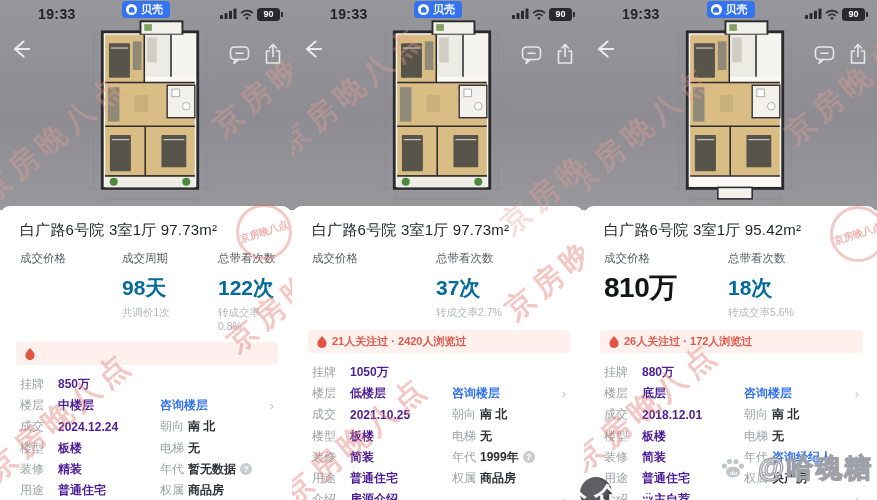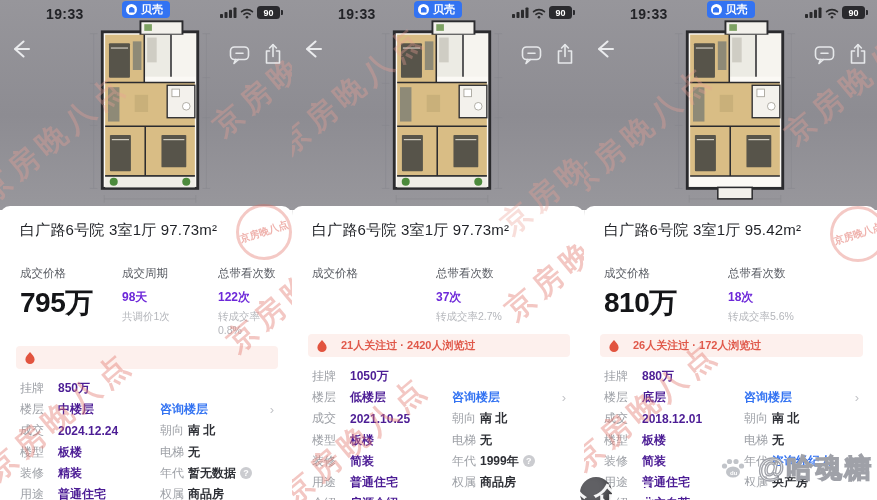--- a/index.html
+++ b/index.html
@@ -5,21 +5,21 @@
   *{margin:0;padding:0;box-sizing:border-box}
   html,body{width:877px;height:500px;overflow:hidden}
   body{font-family:"Liberation Sans","DejaVu Sans",sans-serif;background:#fff;position:relative}
   .panels{display:flex;width:877px;height:500px}
   .panel{position:relative;height:500px;overflow:hidden;flex:none;width:292px}
   .panel.p3{width:293px}
   .panel+.panel{box-shadow:inset 1px 0 0 rgba(0,0,0,.08)}
   
   .photo{position:absolute;left:0;top:0;right:0;height:210px;
          background:linear-gradient(180deg,#97969b 0%,#8d8c92 55%,#98979c 100%)}
-  .statusbar{position:absolute;top:6px;left:16px;right:0;display:flex;align-items:flex-start;
+  .statusbar{position:absolute;top:6px;left:8px;right:0;display:flex;align-items:center;
              justify-content:space-between;padding:0 12px 0 30px;z-index:4}
   .time{font-size:14px;font-weight:700;color:#222327;letter-spacing:.4px}
   .sb-right{display:flex;align-items:center;gap:2px}
   .battery{min-width:23px;height:13px;background:#2a2a2e;border-radius:3.5px;color:#fff;
            font-size:9px;font-weight:700;display:flex;align-items:center;justify-content:center;
            padding:0 3px;position:relative}
   .battery:after{content:"";position:absolute;right:-3px;top:4px;width:2px;height:5px;
                  background:#2a2a2e;border-radius:0 1px 1px 0}
   .app-pill{position:absolute;top:1px;left:50%;transform:translateX(-50%);background:#3373f2;
             border-radius:4px;height:17px;display:flex;align-items:center;gap:4px;
@@ -30,30 +30,30 @@
   .nav-icon{position:absolute;z-index:4;cursor:pointer;opacity:.92}
   .back{left:10px;top:38px}
   .chat{right:42px;top:45px}
   .share{right:9px;top:43px}
   .plan{position:absolute;top:18px;left:50%;transform:translateX(calc(-50% + 4px));
         width:126px;height:188px;cursor:pointer}
   
   .card{position:absolute;top:206px;left:0;right:0;bottom:0;background:#fff;
         border-radius:10px 10px 0 0;padding:15px 14px 0 20px;z-index:2}
   .title{font-size:15px;font-weight:400;color:#1f2126;letter-spacing:.2px}
-  .stats{display:flex;margin-top:26px}
+  .stats{display:flex;margin-top:11px}
   .stat1{width:102px;flex:none}
   .stat1.wide{width:124px}
   .stat2{width:96px;flex:none}
   .stat-label{font-size:11.5px;color:#595c63}
   .price{font-size:28px;font-weight:800;color:#141518;margin-top:3px;letter-spacing:-.5px}
-  .stat-val{font-size:12px;font-weight:700;color:#6d28d9;margin-top:8px}
+  .stat-val{font-size:21px;font-weight:700;color:#0369a1;margin-top:8px}
   .stat-sub{font-size:10.5px;color:#b4b6bb;margin-top:4px}
   .banner{margin-top:10px;margin-left:-4px;background:#fdf0ed;border-radius:4px;height:23px;
-          display:flex;align-items:center;gap:14px;padding:0 9px;font-size:11px;color:#e0584a;
+          display:flex;align-items:center;gap:5px;padding:0 9px;font-size:11px;color:#e0584a;
           font-weight:600}
   .rows{margin-top:9px}
   .row{position:relative;display:flex;align-items:center;height:21.2px;font-size:12px}
   .rl{color:#9da0a6;width:27px;flex:none;margin-right:11px}
   .rv{color:#4c1d95;font-weight:700;white-space:nowrap}
   .c2l{position:absolute;left:140px;color:#9da0a6}
   .c2v{position:absolute;left:168px;color:#2e3036;font-weight:600;display:flex;
        align-items:center;gap:4px;white-space:nowrap}
   .link{color:#3373f2;font-weight:600;cursor:pointer}
   .c2link{position:absolute;left:140px}
@@ -220,21 +220,20 @@
           <use href="#ic-share"></use>
         </svg>
       <div class="wm photo-wm" style="left:-36px;top:118px">京房晚八点</div>
       <div class="wm photo-wm" style="left:196px;top:52px">京房晚八点</div>
     </div>
     <div class="card">
       <div class="title">白广路6号院 3室1厅 97.73m²</div>
       <div class="stats">
         <div class="stat1">
           <div class="stat-label">成交价格</div>
-          <div class="price">795万</div>
         </div>
         <div class="stat2">
           <div class="stat-label">成交周期</div>
           <div class="stat-val">98天</div>
           <div class="stat-sub">共调价1次</div>
         </div>
         <div>
           <div class="stat-label">总带看次数</div>
           <div class="stat-val">122次</div>
           <div class="stat-sub">转成交率0.8%</div>

